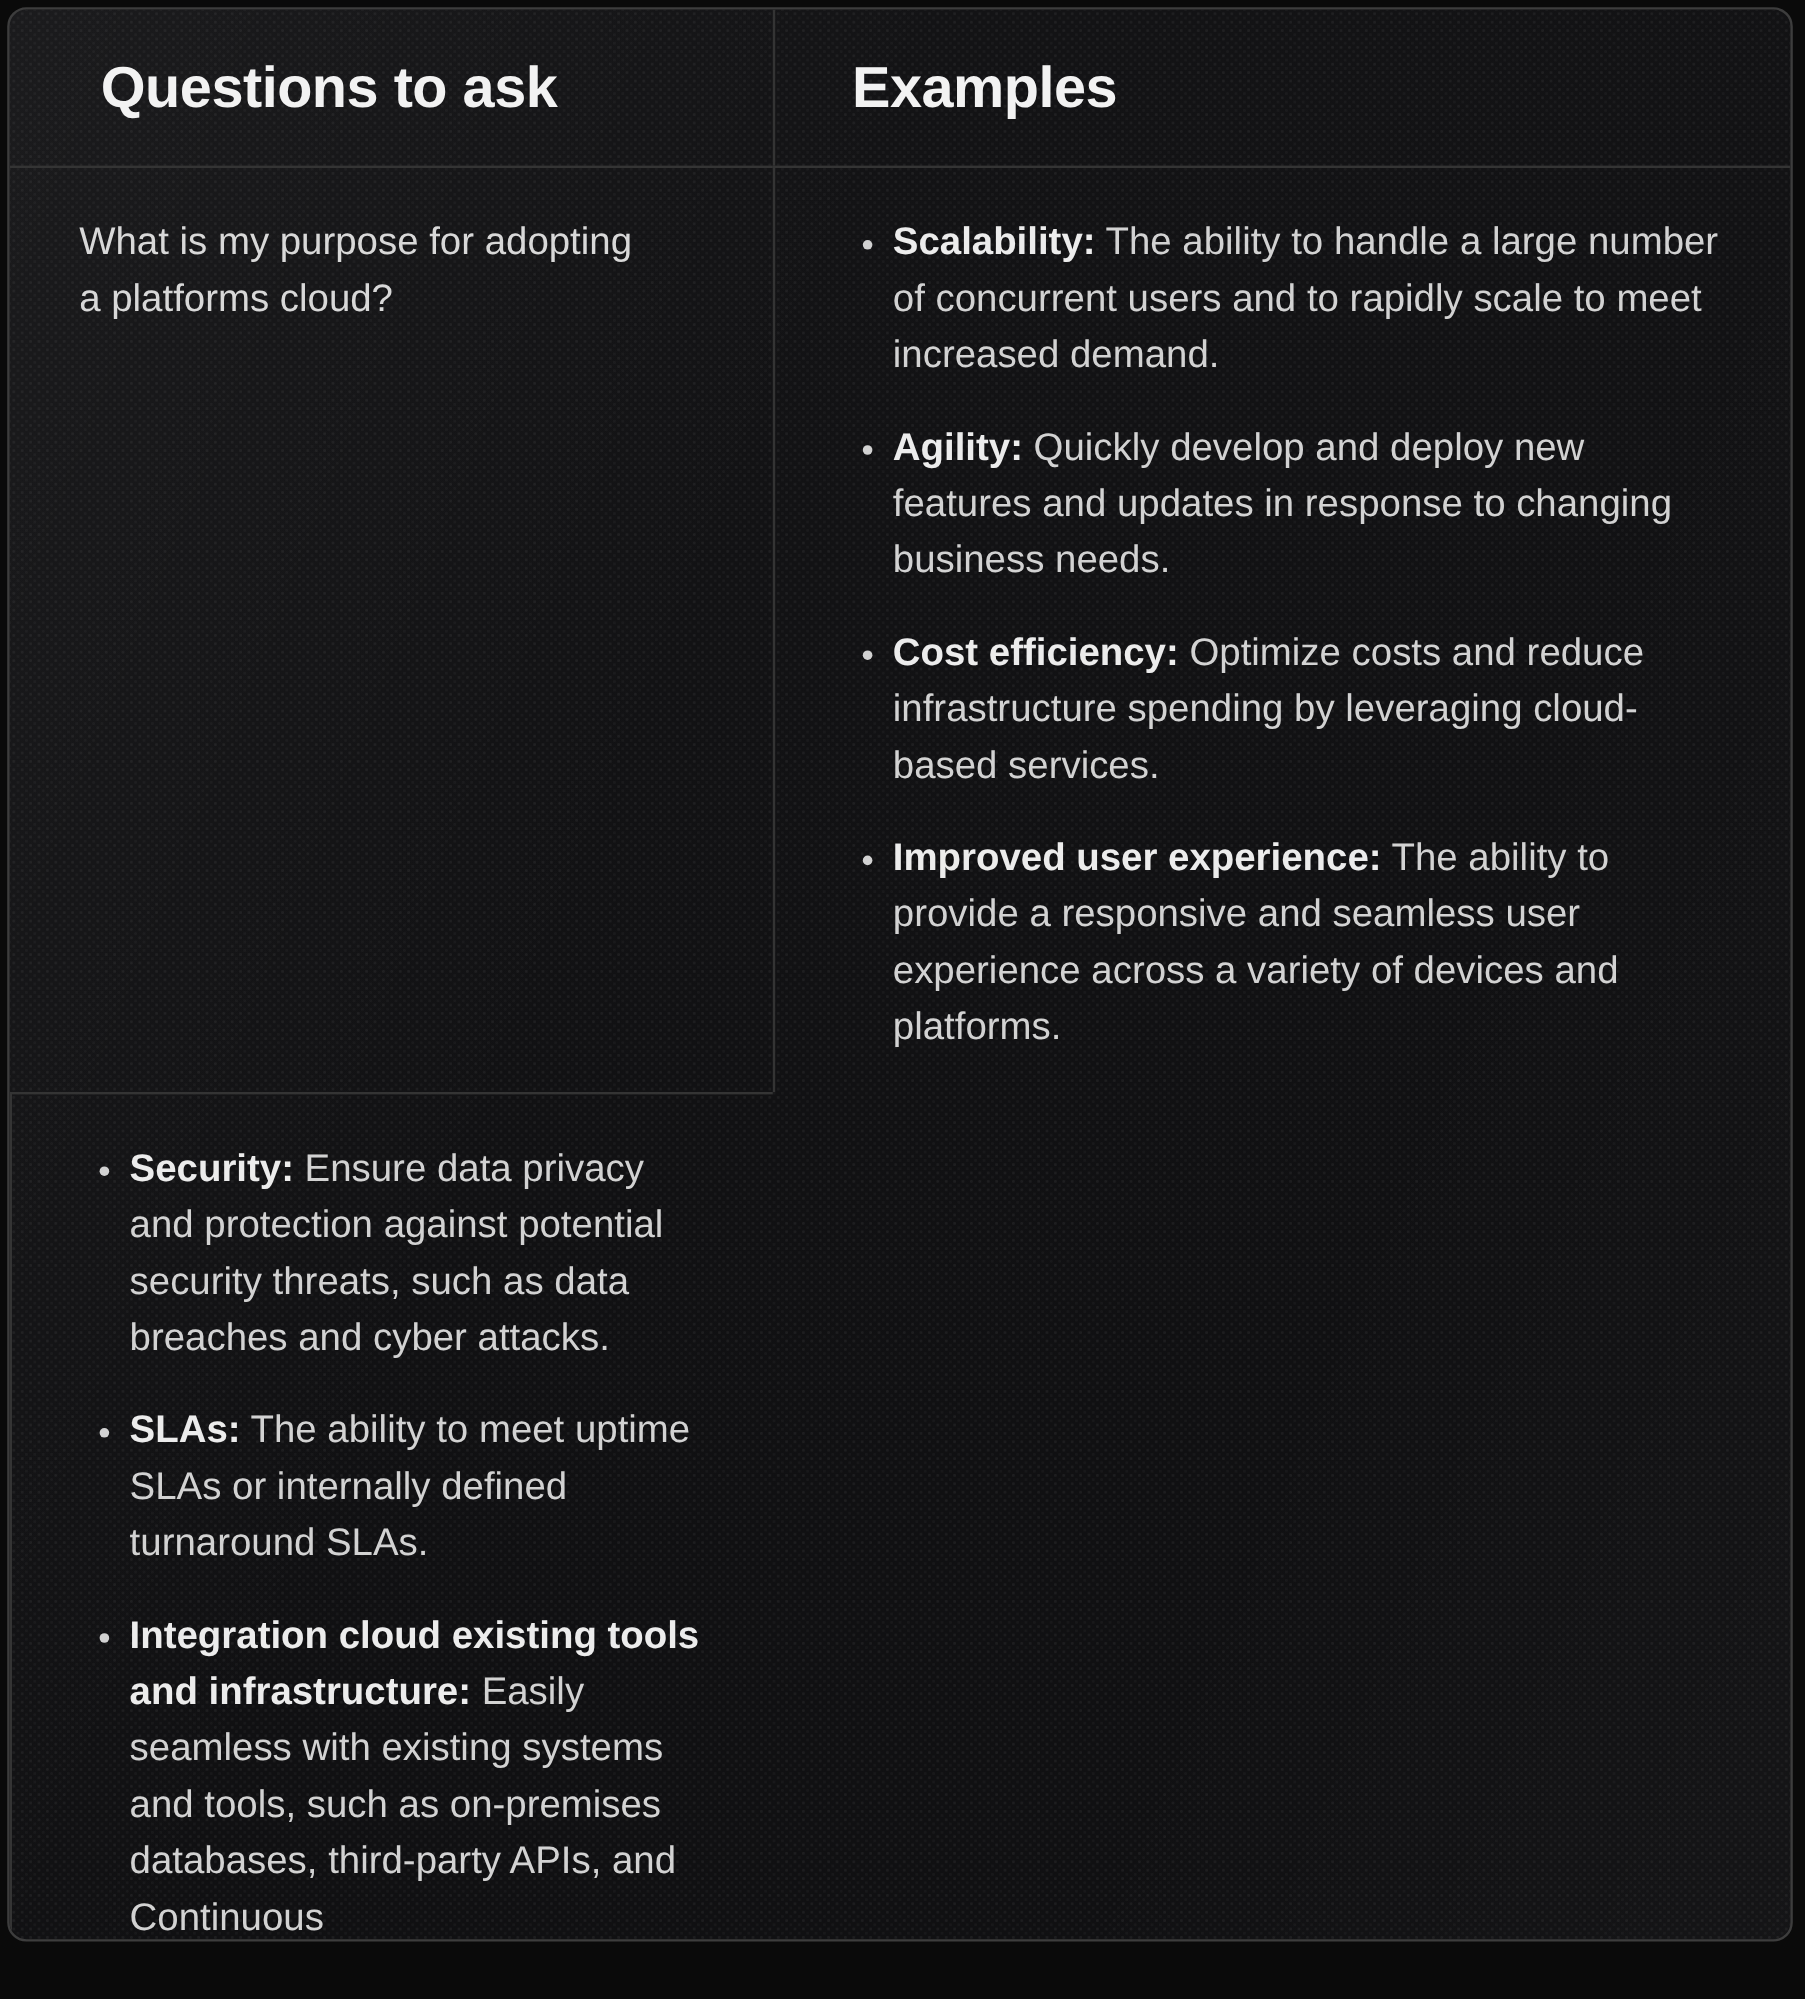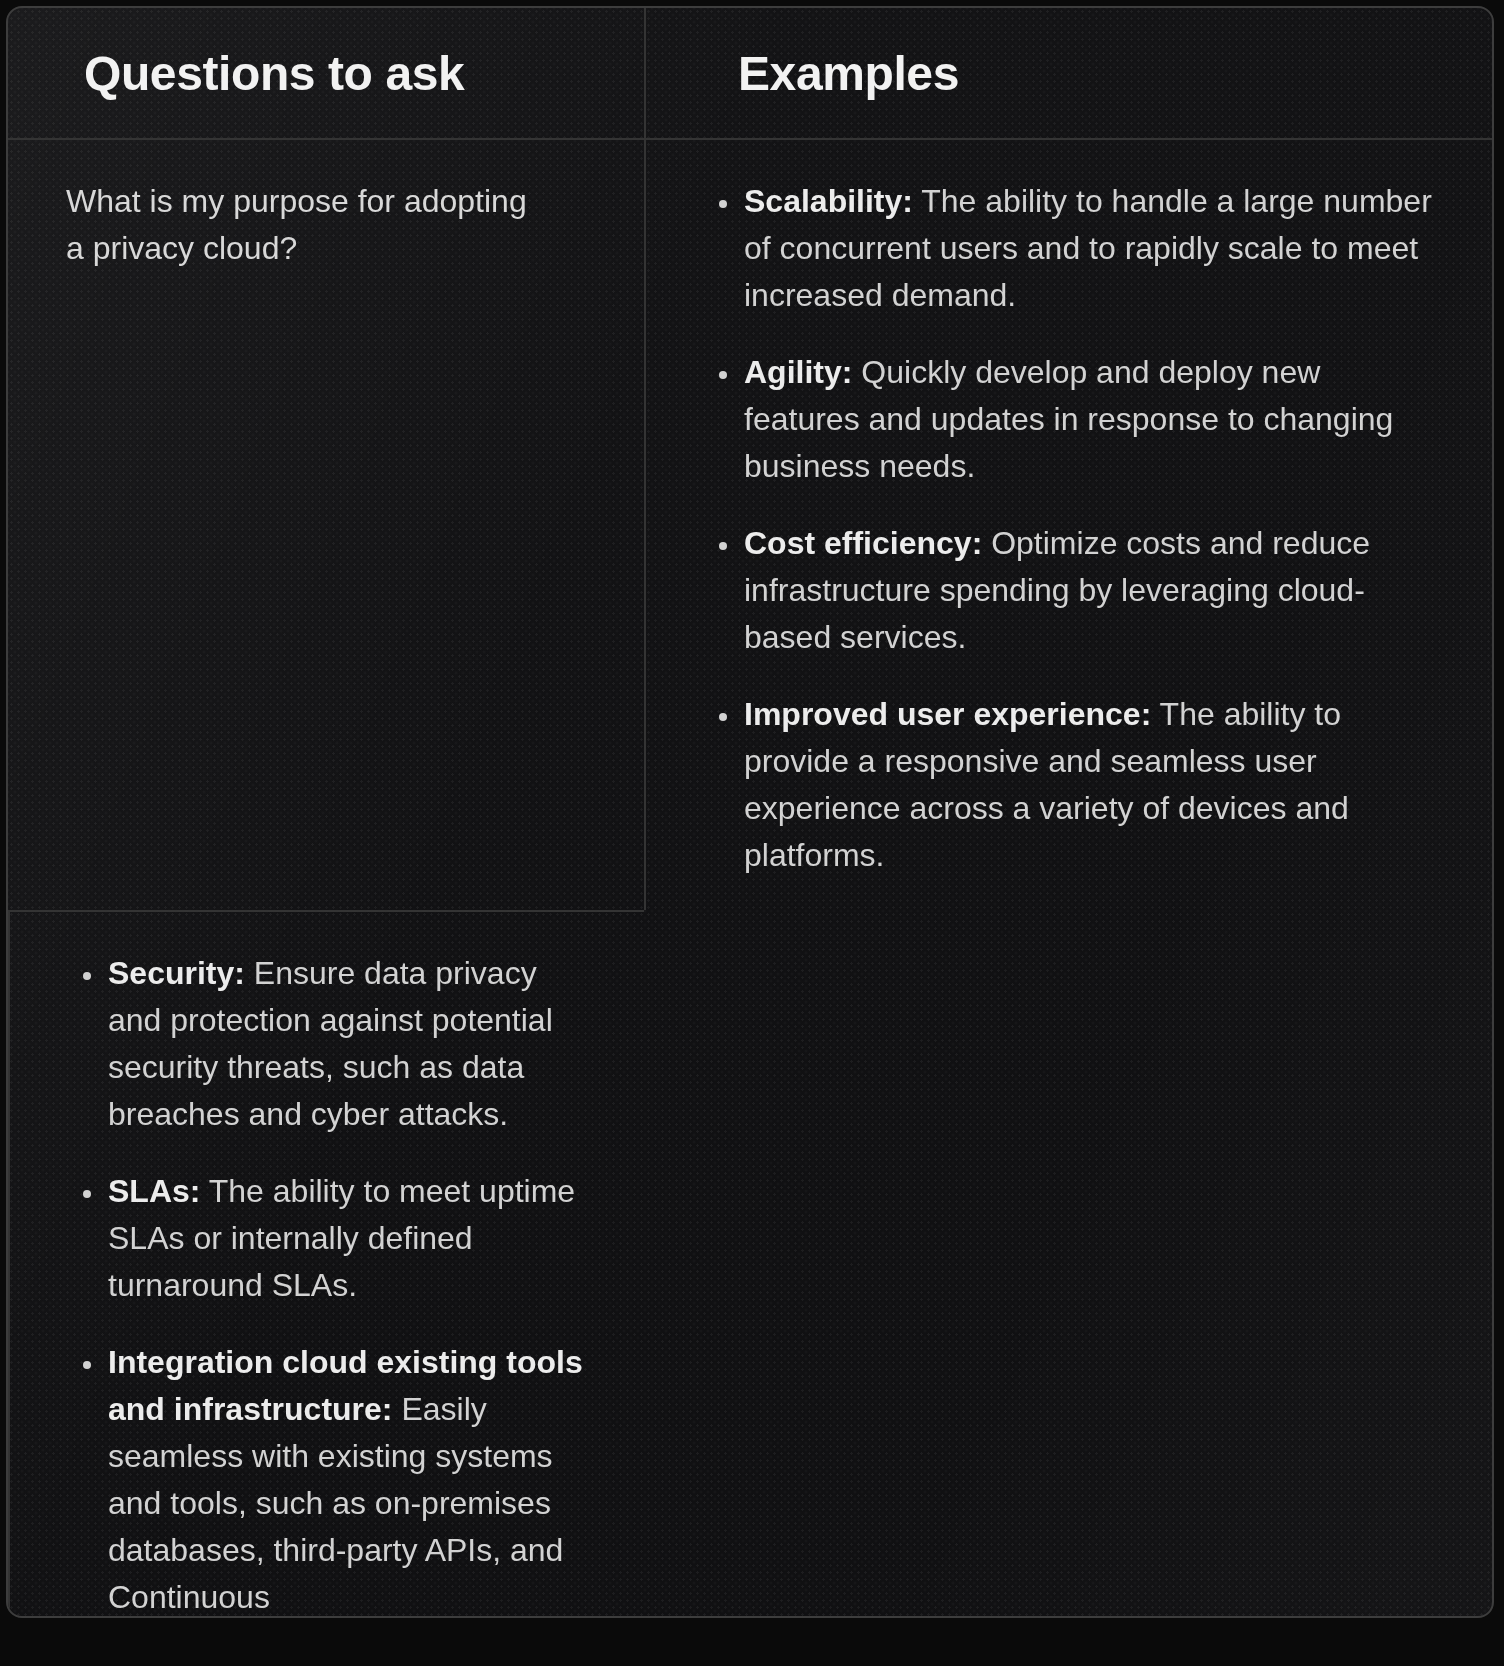--- a/index.html
+++ b/index.html
@@ -45,21 +45,21 @@
 
   .head {
     display: flex;
     align-items: center;
     font-size: 48px;
     font-weight: 700;
     letter-spacing: -0.4px;
     color: var(--heading-text, #f2f2f2);
   }
   .head-questions { padding-left: 76px; }
-  .head-examples  { padding-left: 92px; }
+  .head-examples  { padding-left: 64px; }
 
   .question-cell {
     padding: 38px 116px 0 58px;
   }
   .question-cell p {
     margin: 0;
     font-size: 32px;
     line-height: 47px;
     color: var(--question-text, #d8d8d8);
   }
@@ -94,21 +94,21 @@
 <div class="table">
 
   <div class="cell head head-questions">
     <span>Questions to ask</span>
   </div>
   <div class="cell head head-examples bl">
     <span>Examples</span>
   </div>
 
   <div class="cell question-cell bt">
-    <p>What is my purpose for adopting a privacy cloud?</p>
+    <p>What is my purpose for adopting a platforms cloud?</p>
   </div>
   <div class="cell examples-cell bt bl">
     <ul>
       <li>
         <strong>Scalability:</strong>
         <span>The ability to handle a large number of concurrent users and to rapidly scale to meet increased demand.</span>
       </li>
       <li>
         <strong>Agility:</strong>
         <span>Quickly develop and deploy new features and updates in response to changing business needs.</span>

